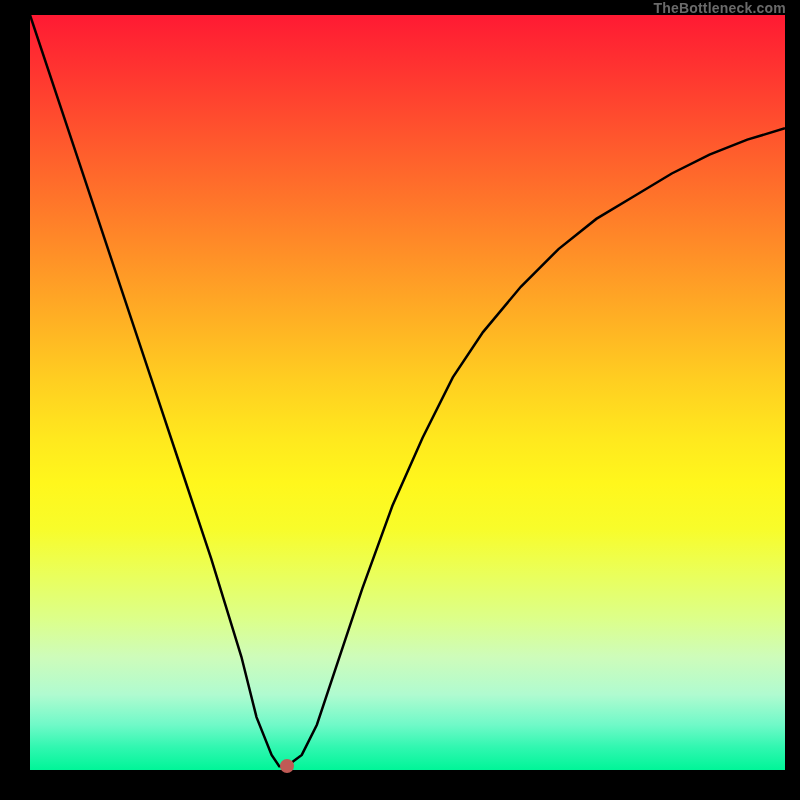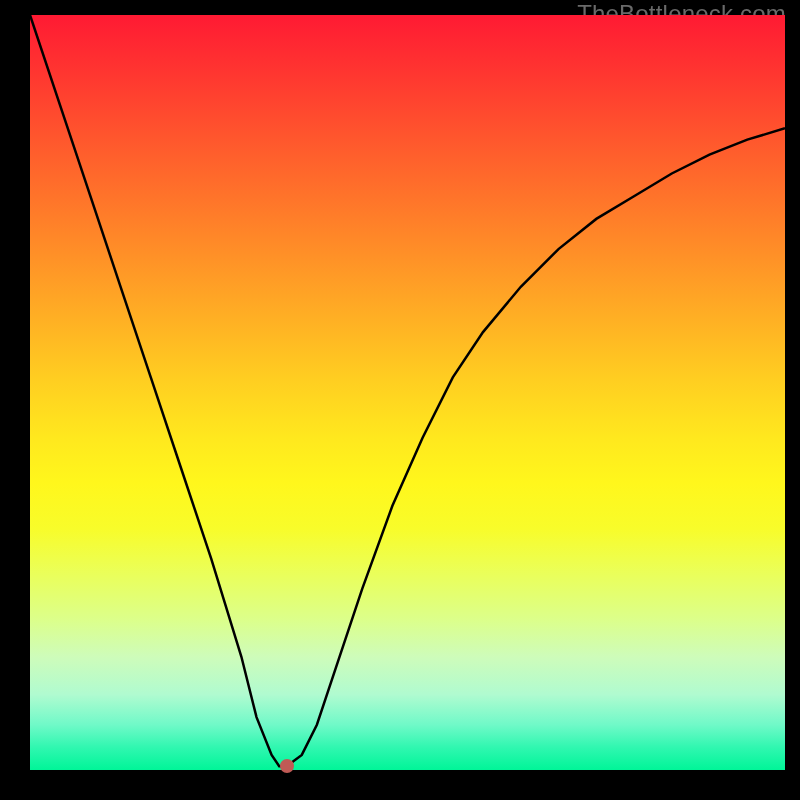--- a/index.html
+++ b/index.html
@@ -28,22 +28,22 @@
       #b0fbd0 90%,
       #70f9c8 94%,
       #30f7b0 97%,
       #00f598 100%);
   }
   .watermark {
     position: absolute;
     top: 0px;
     right: 14px;
     color: #6a6a6a;
-    font-size: 24px;
-    font-weight: 400;
+    font-size: 14px;
+    font-weight: 700;
     letter-spacing: 0.2px;
   }
   svg.curve { position: absolute; left: 0; top: 0; width: 100%; height: 100%; }
   .dot {
     position: absolute;
     width: 14px;
     height: 14px;
     border-radius: 50%;
     background: #c05a55;
     transform: translate(-50%, -50%);

